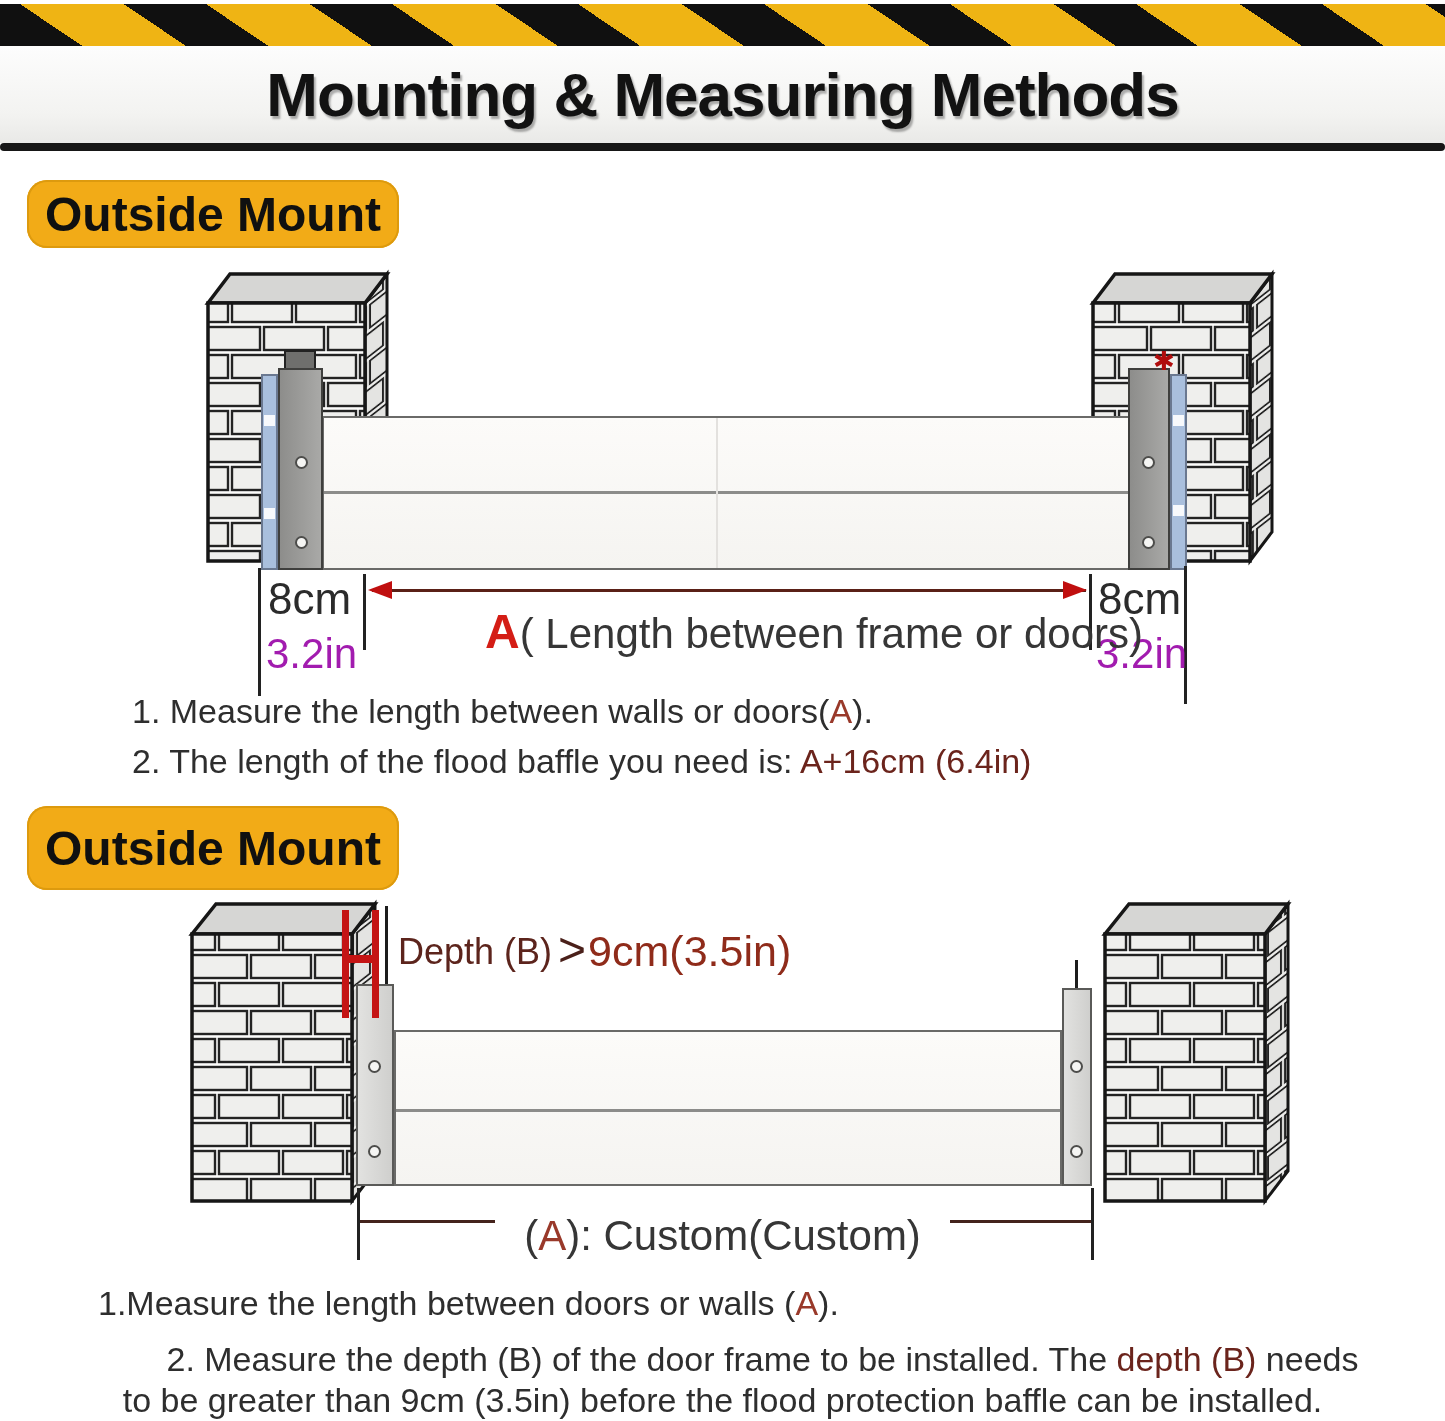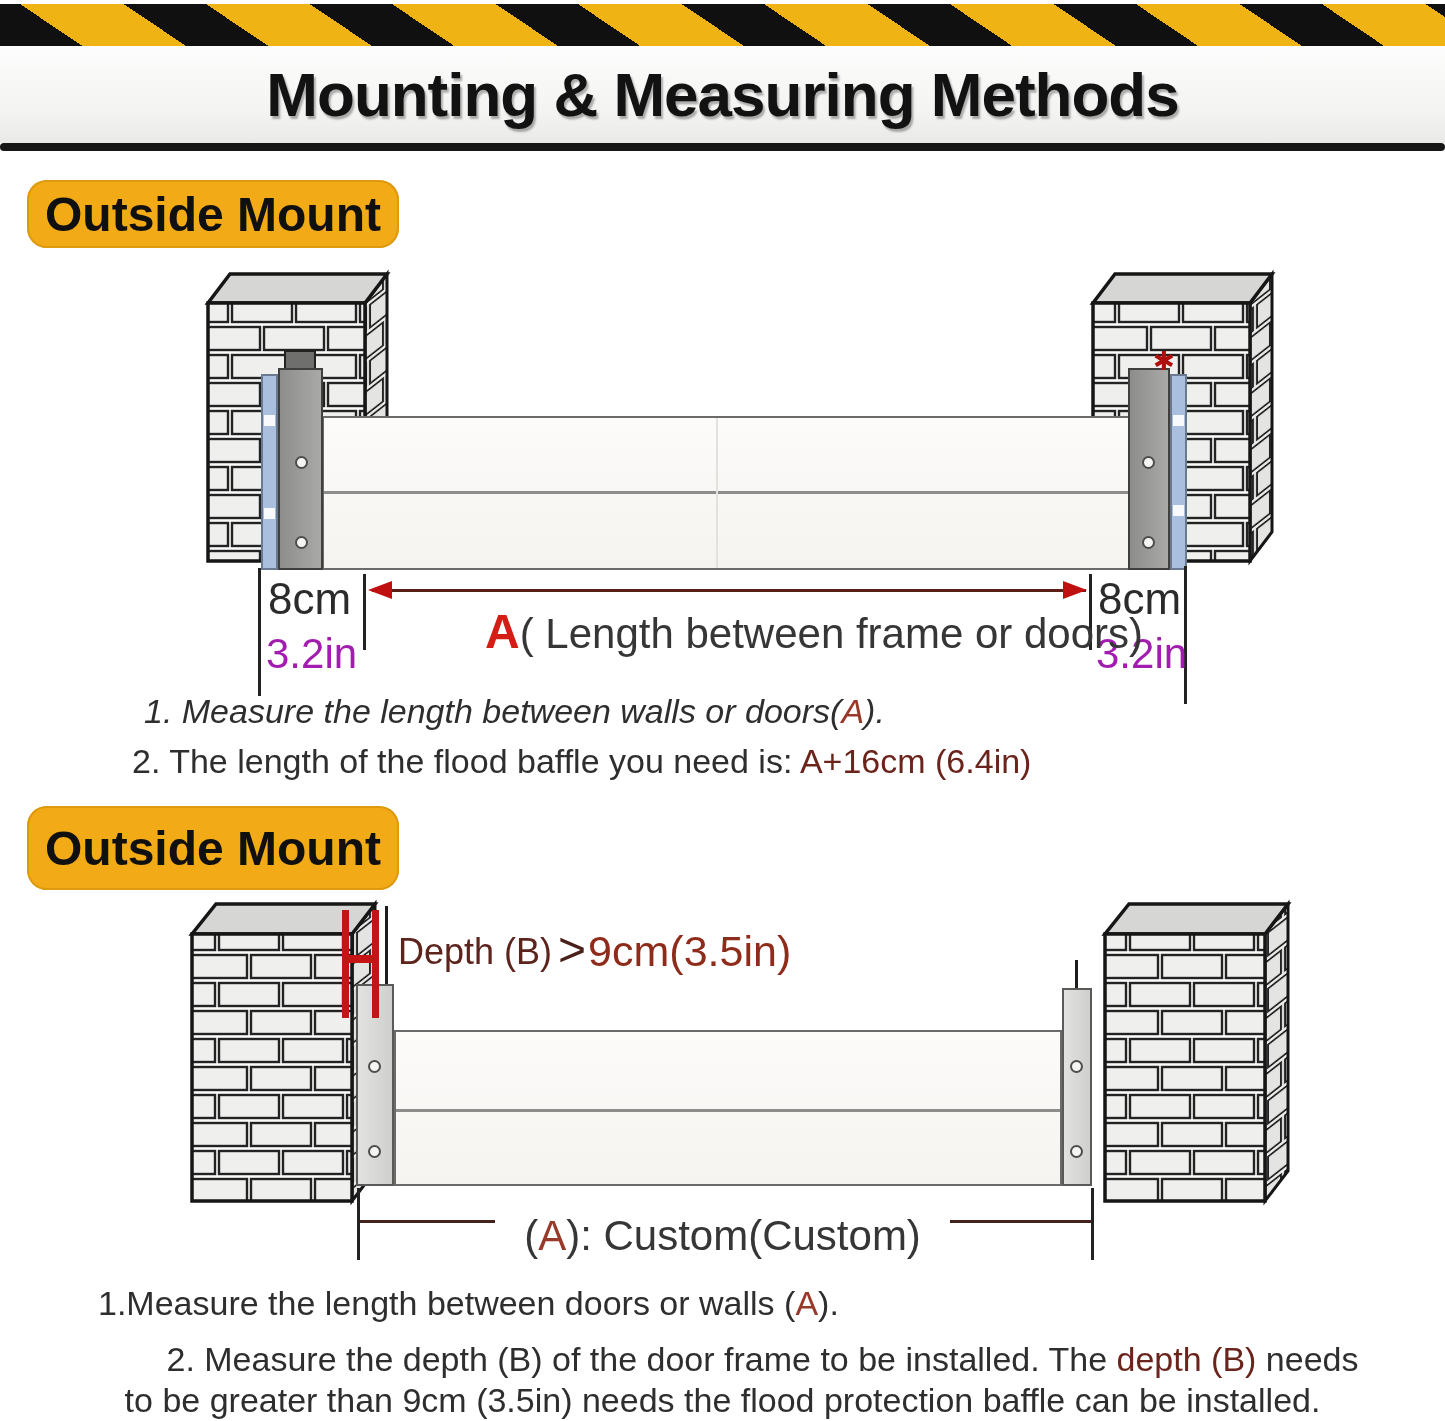--- a/index.html
+++ b/index.html
@@ -155,21 +155,21 @@
 
 <div class="abs dim-cm" style="left:268px;top:574px;">8cm</div>
 <div class="abs dim-in" style="left:266px;top:630px;">3.2in</div>
 <div class="abs dim-cm" style="left:1098px;top:574px;">8cm</div>
 <div class="abs dim-in" style="left:1096px;top:630px;">3.2in</div>
 
 <div class="abs dim-label" style="left:485px;top:604px;">
   <span class="red-a">A</span><span>( Length between frame or doors)</span>
 </div>
 
-<div class="abs step" style="left:144px;top:692px;font-style:italic;">
+<div class="abs step" style="left:132px;top:692px;">
   <span>1. Measure the length between walls or doors(</span><span class="brick-red">A</span><span>).</span>
 </div>
 <div class="abs step" style="left:132px;top:742px;">
   <span>2. The length of the flood baffle you need is: </span><span class="maroon">A+16cm (6.4in)</span>
 </div>
 
 <div class="abs badge badge-inside">
   <span>Outside Mount</span>
 </div>
 
@@ -251,13 +251,13 @@
 </div>
 <div class="abs dim-line2" style="left:950px;top:1220px;width:143px;"></div>
 <div class="abs tick" style="left:1091px;top:1188px;height:72px;"></div>
 
 <div class="abs step" style="left:98px;top:1284px;">
   <span>1.Measure the length between doors or walls (</span><span class="brick-red">A</span><span>).</span>
 </div>
 <div class="abs step step-center" style="top:1340px;padding-left:40px;">
   <span>2. Measure the depth (B) of the door frame to be installed. The </span><span class="maroon">depth (B)</span><span> needs</span>
 </div>
-<div class="abs step step-center" style="top:1381px;">to be greater than 9cm (3.5in) needs the flood protection baffle can be installed.</div>
+<div class="abs step step-center" style="top:1381px;">to be greater than 9cm (3.5in) before the flood protection baffle can be installed.</div>
 
 </body></html>

